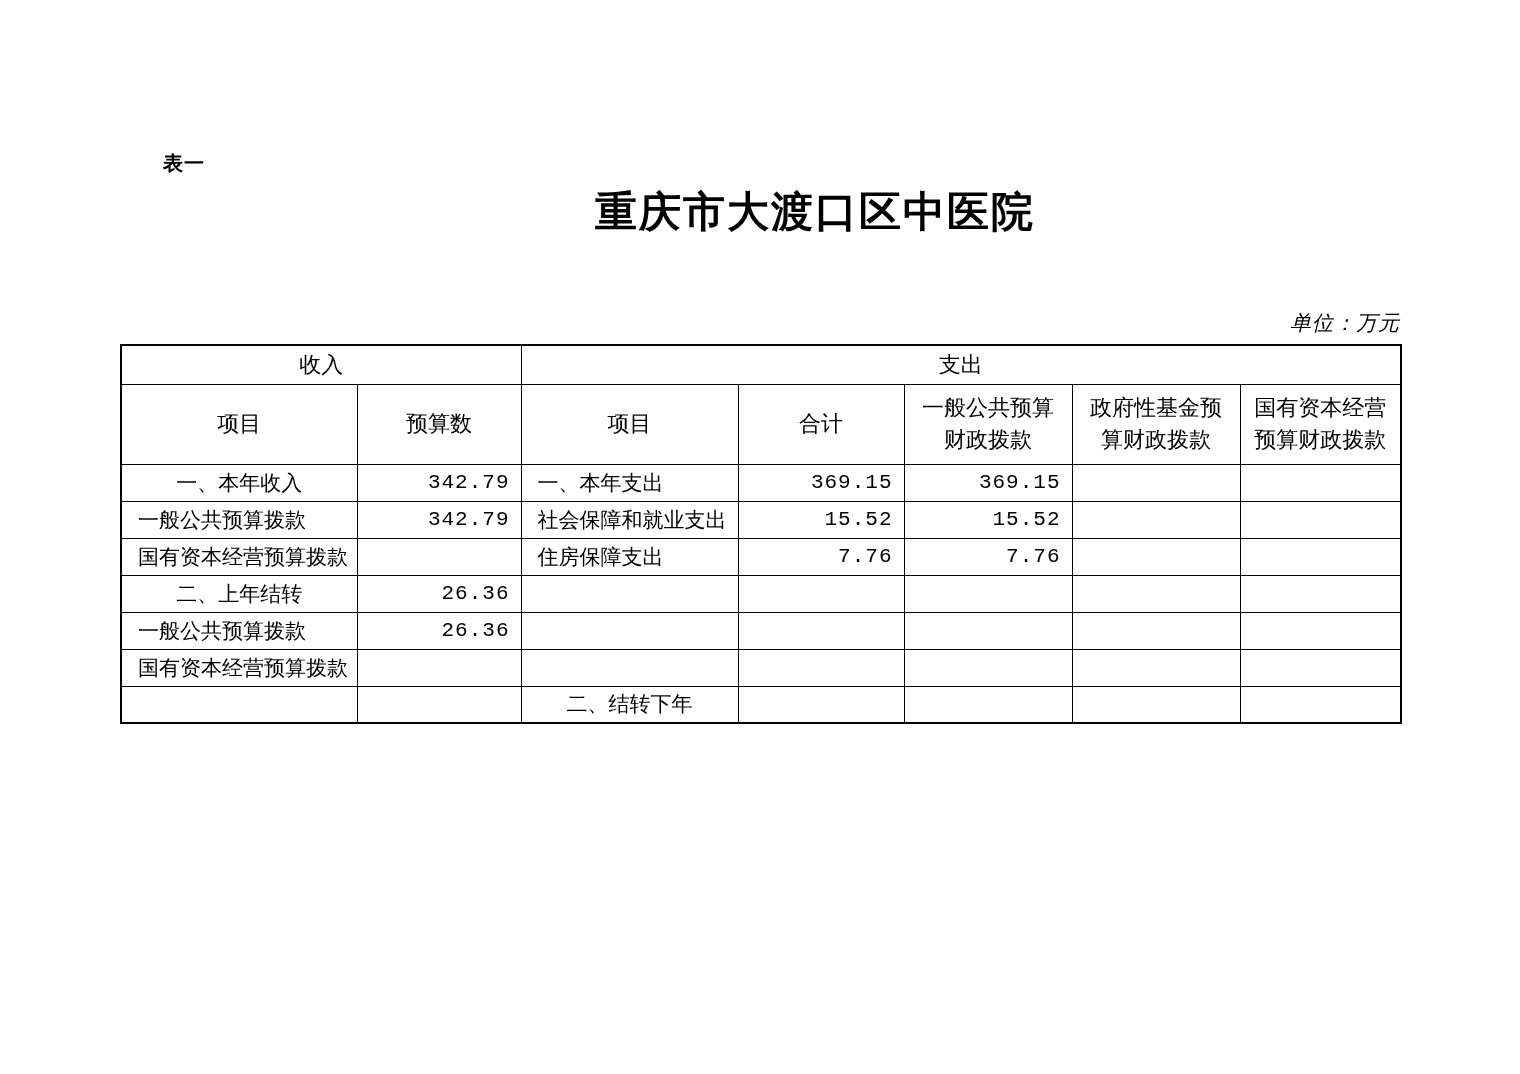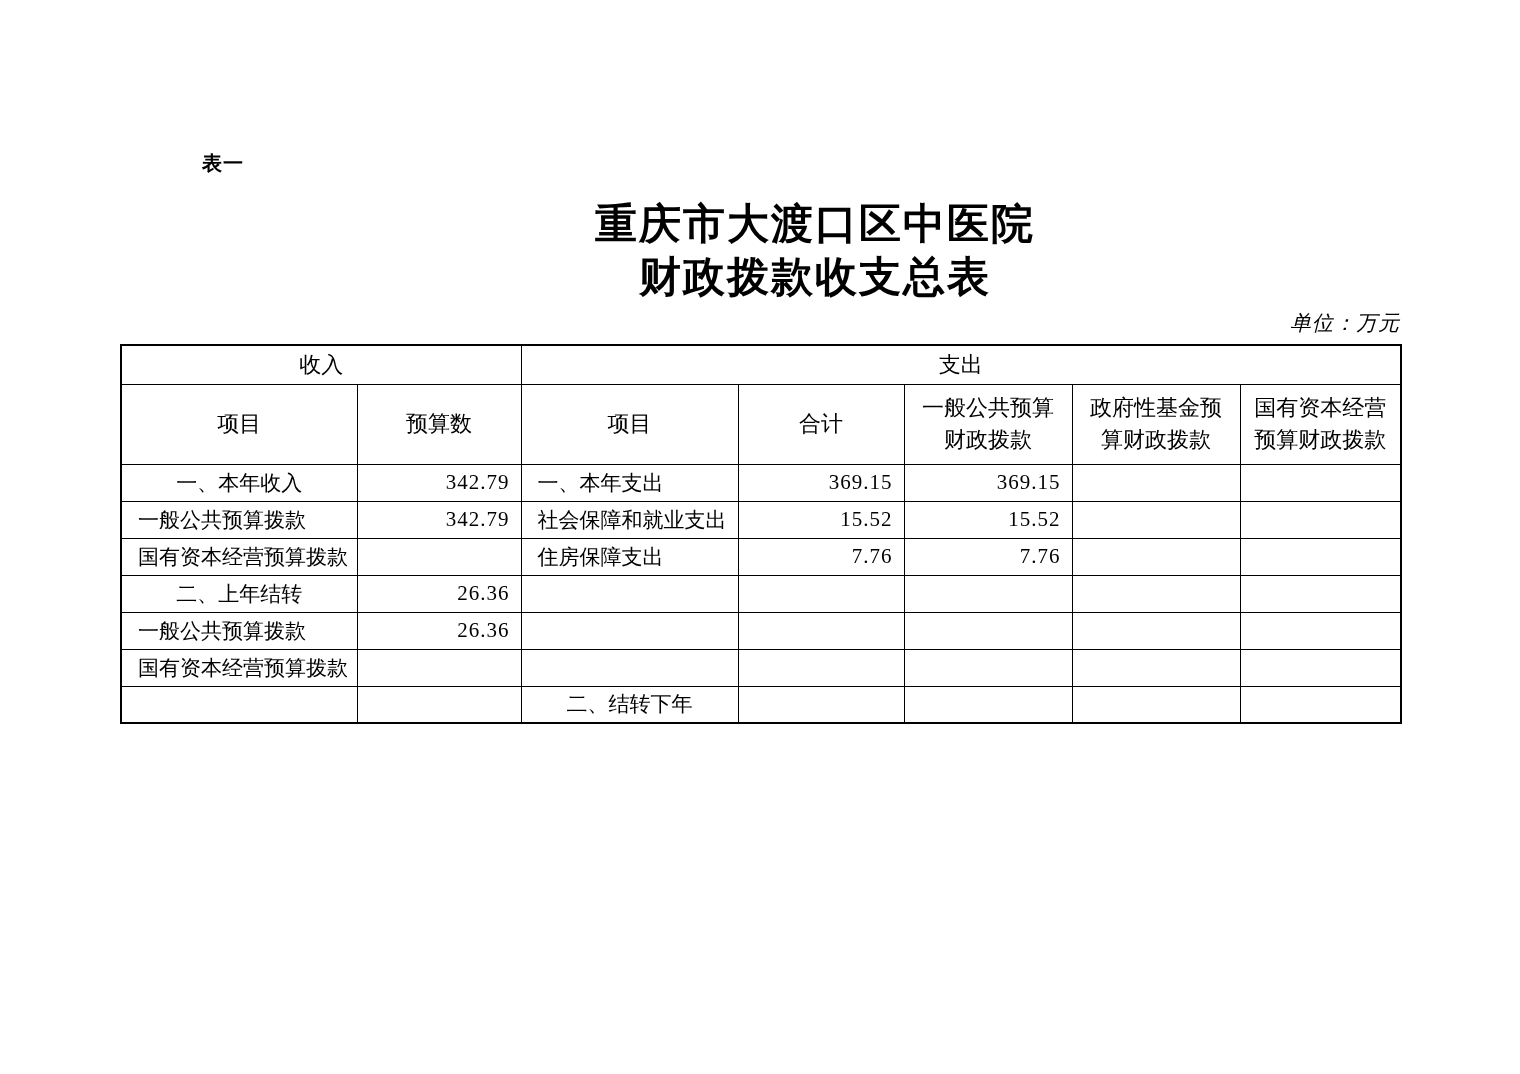--- a/index.html
+++ b/index.html
@@ -12,34 +12,32 @@
     position: relative;
     overflow: hidden;
   }
   .page-label {
     position: absolute;
     left: 163px;
     top: 150px;
     font-size: 20px;
     font-weight: bold;
     letter-spacing: 1px;
-    margin-left: 39px;
   }
   .title-block {
     position: absolute;
     left: 120px;
     top: 186px;
     width: 1280px;
     padding-left: 110px;
     text-align: center;
     font-size: 42px;
     font-weight: bold;
     line-height: 1.27;
     letter-spacing: 2px;
-    margin-top: 12px;
   }
   .unit-note {
     position: absolute;
     top: 309px;
     right: 120px;
     font-size: 21px;
     letter-spacing: 1px;
     font-style: italic;
   }
   table.budget {
@@ -63,30 +61,29 @@
     text-align: center;
     white-space: pre-line;
     line-height: 1.45;
   }
   tr.group-row { height: 39px; }
   tr.colhead-row { height: 80px; padding-left: 42px; }
   tr.data-row { height: 37px; }
   td.l { text-align: left;  padding-left: 16px;  }
   td.r { text-align: right; padding-right: 11px; }
   td.c { text-align: center; }
-  .num { font-family: Liberation Serif, serif; letter-spacing: 1px; }
+  .num { font-family: Liberation Mono, monospace; letter-spacing: 1px; }
 </style>
 </head>
 <body>
 
 <div class="page-label">表一</div>
 
 <div class="title-block">
   <div>重庆市大渡口区中医院</div>
-  <div>财政拨款收支总表</div>
 </div>
 
 <div class="unit-note">单位：万元</div>
 
 <table class="budget">
   <colgroup>
     <col style="width:236px">
       <col style="width:164px">
       <col style="width:217px">
     <col style="width:166px">

